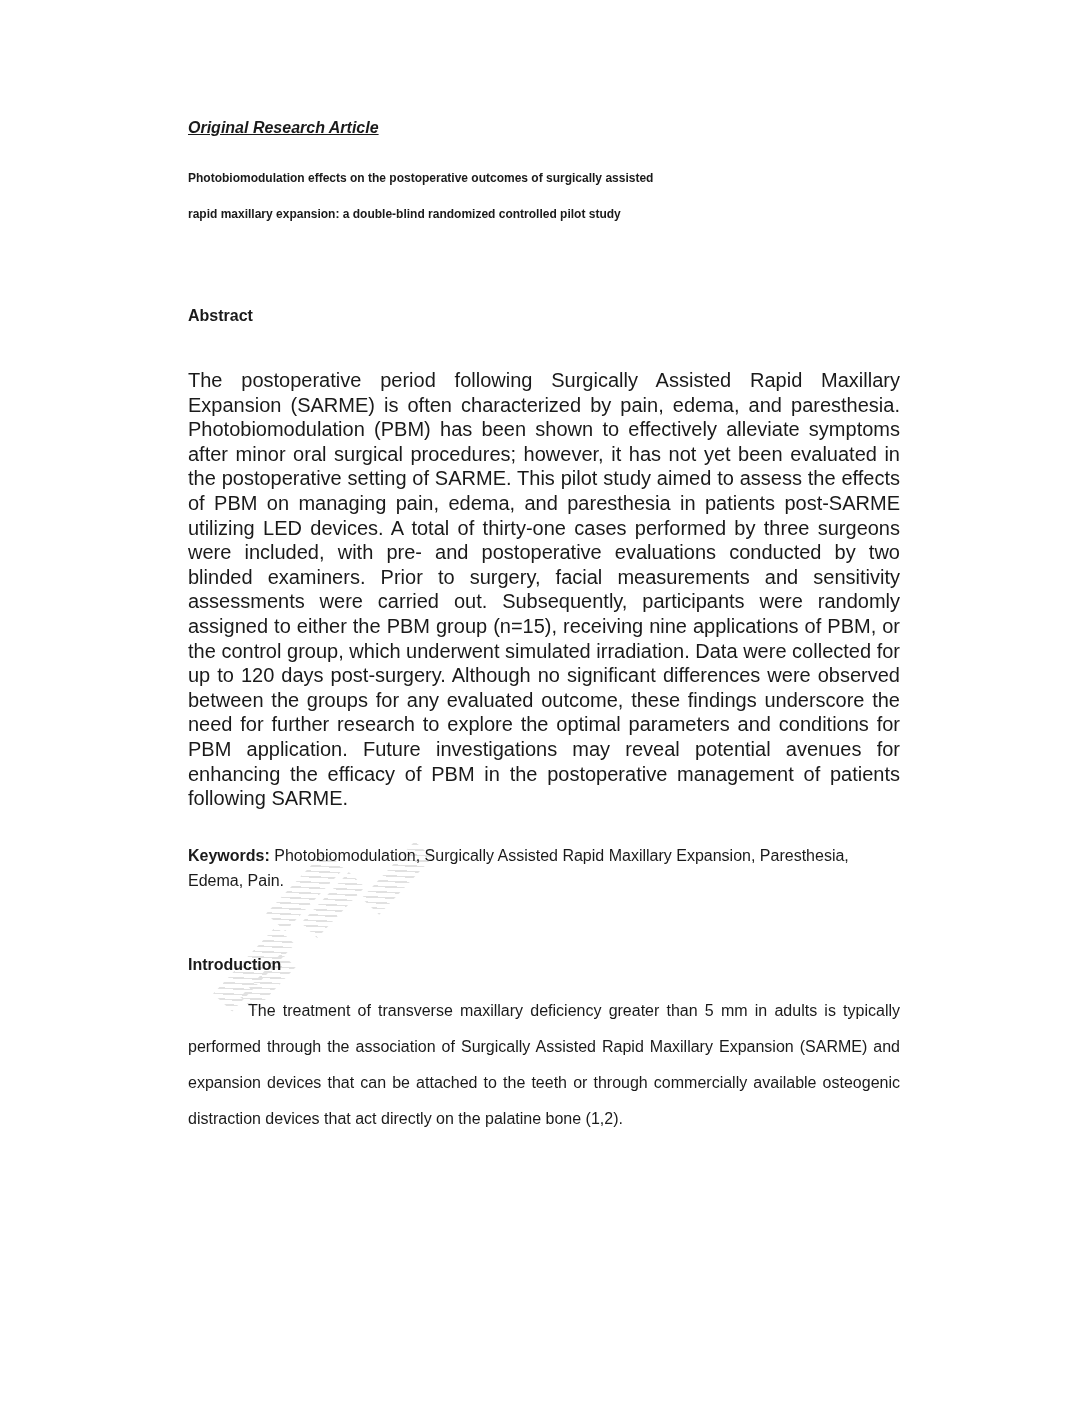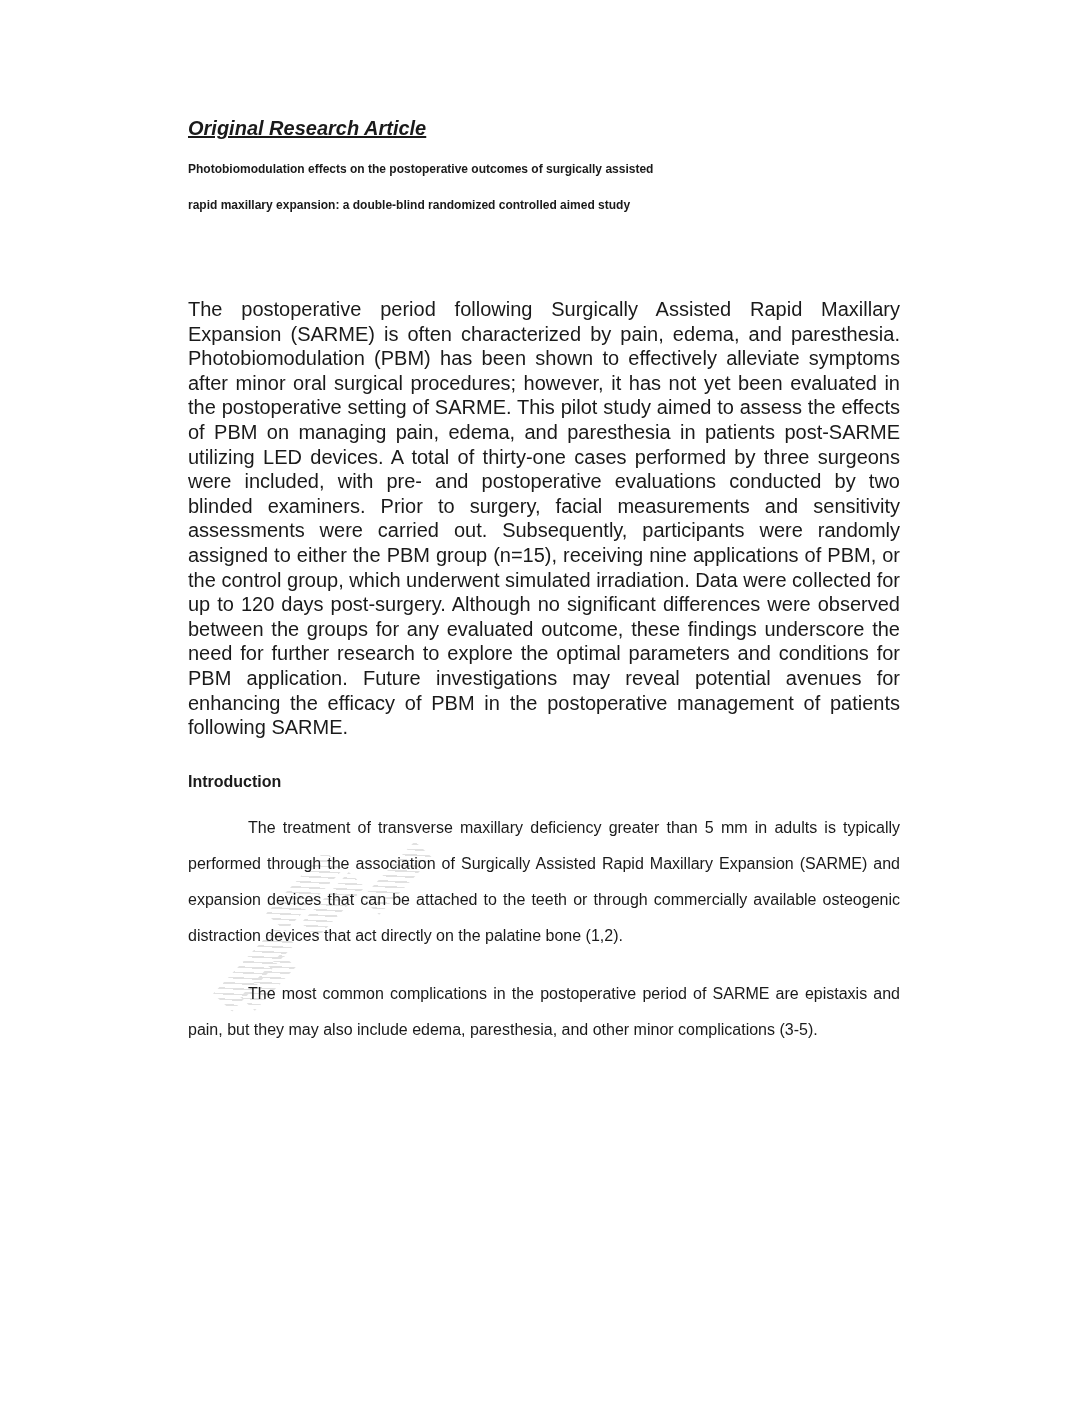--- a/index.html
+++ b/index.html
@@ -24,26 +24,26 @@
   }
 
   .content {
     position: absolute;
     left: 188px;
     top: 118px;
     width: 712px;
   }
 
   .section-label {
-    font-size: 20px;
+    font-size: 16px;
     line-height: 20px;
     font-weight: bold;
     font-style: italic;
     text-decoration: underline;
-    margin-bottom: 13px;
+    margin-bottom: 22px;
   }
 
   .title {
     font-size: 12px;
     font-weight: bold;
     line-height: 36px;
     margin-bottom: 74px;
   }
   .title-line { display: block; }
 
@@ -116,27 +116,31 @@
     <div class="wm-stroke wm4"></div>
     <div class="wm-stroke wm5"></div>
   </div>
 
   <div class="content">
 
     <div class="section-label">Original Research Article</div>
 
     <h1 class="title">
       <span class="title-line">Photobiomodulation effects on the postoperative outcomes of surgically assisted</span>
-      <span class="title-line">rapid maxillary expansion: a double-blind randomized controlled aimed study</span>
+      <span class="title-line">rapid maxillary expansion: a double-blind randomized controlled pilot study</span>
     </h1>
 
+    <h2 class="abstract-heading">Abstract</h2>
 
     <p class="abstract-body">The postoperative period following Surgically Assisted Rapid Maxillary Expansion (SARME) is often characterized by pain, edema, and paresthesia. Photobiomodulation (PBM) has been shown to effectively alleviate symptoms after minor oral surgical procedures; however, it has not yet been evaluated in the postoperative setting of SARME. This pilot study aimed to assess the effects of PBM on managing pain, edema, and paresthesia in patients post-SARME utilizing LED devices. A total of thirty-one cases performed by three surgeons were included, with pre- and postoperative evaluations conducted by two blinded examiners. Prior to surgery, facial measurements and sensitivity assessments were carried out. Subsequently, participants were randomly assigned to either the PBM group (n=15), receiving nine applications of PBM, or the control group, which underwent simulated irradiation. Data were collected for up to 120 days post-surgery. Although no significant differences were observed between the groups for any evaluated outcome, these findings underscore the need for further research to explore the optimal parameters and conditions for PBM application. Future investigations may reveal potential avenues for enhancing the efficacy of PBM in the postoperative management of patients following SARME.</p>
 
+    <p class="keywords">
+      <b>Keywords:</b>
+      <span>Photobiomodulation, Surgically Assisted Rapid Maxillary Expansion, Paresthesia, Edema, Pain.</span>
+    </p>
 
     <h2 class="intro-heading">Introduction</h2>
 
     <p class="intro-para">The treatment of transverse maxillary deficiency greater than 5 mm in adults is typically performed through the association of Surgically Assisted Rapid Maxillary Expansion (SARME) and expansion devices that can be attached to the teeth or through commercially available osteogenic distraction devices that act directly on the palatine bone (1,2).</p>
 
-    <p class="intro-para">The most common complications in the postoperative period of SARME are epistaxis and pain, but they may also include edema, paresthesia, and other minor complications (3-5).</p>
 
   </div>
 </div>
 
 </body></html>

